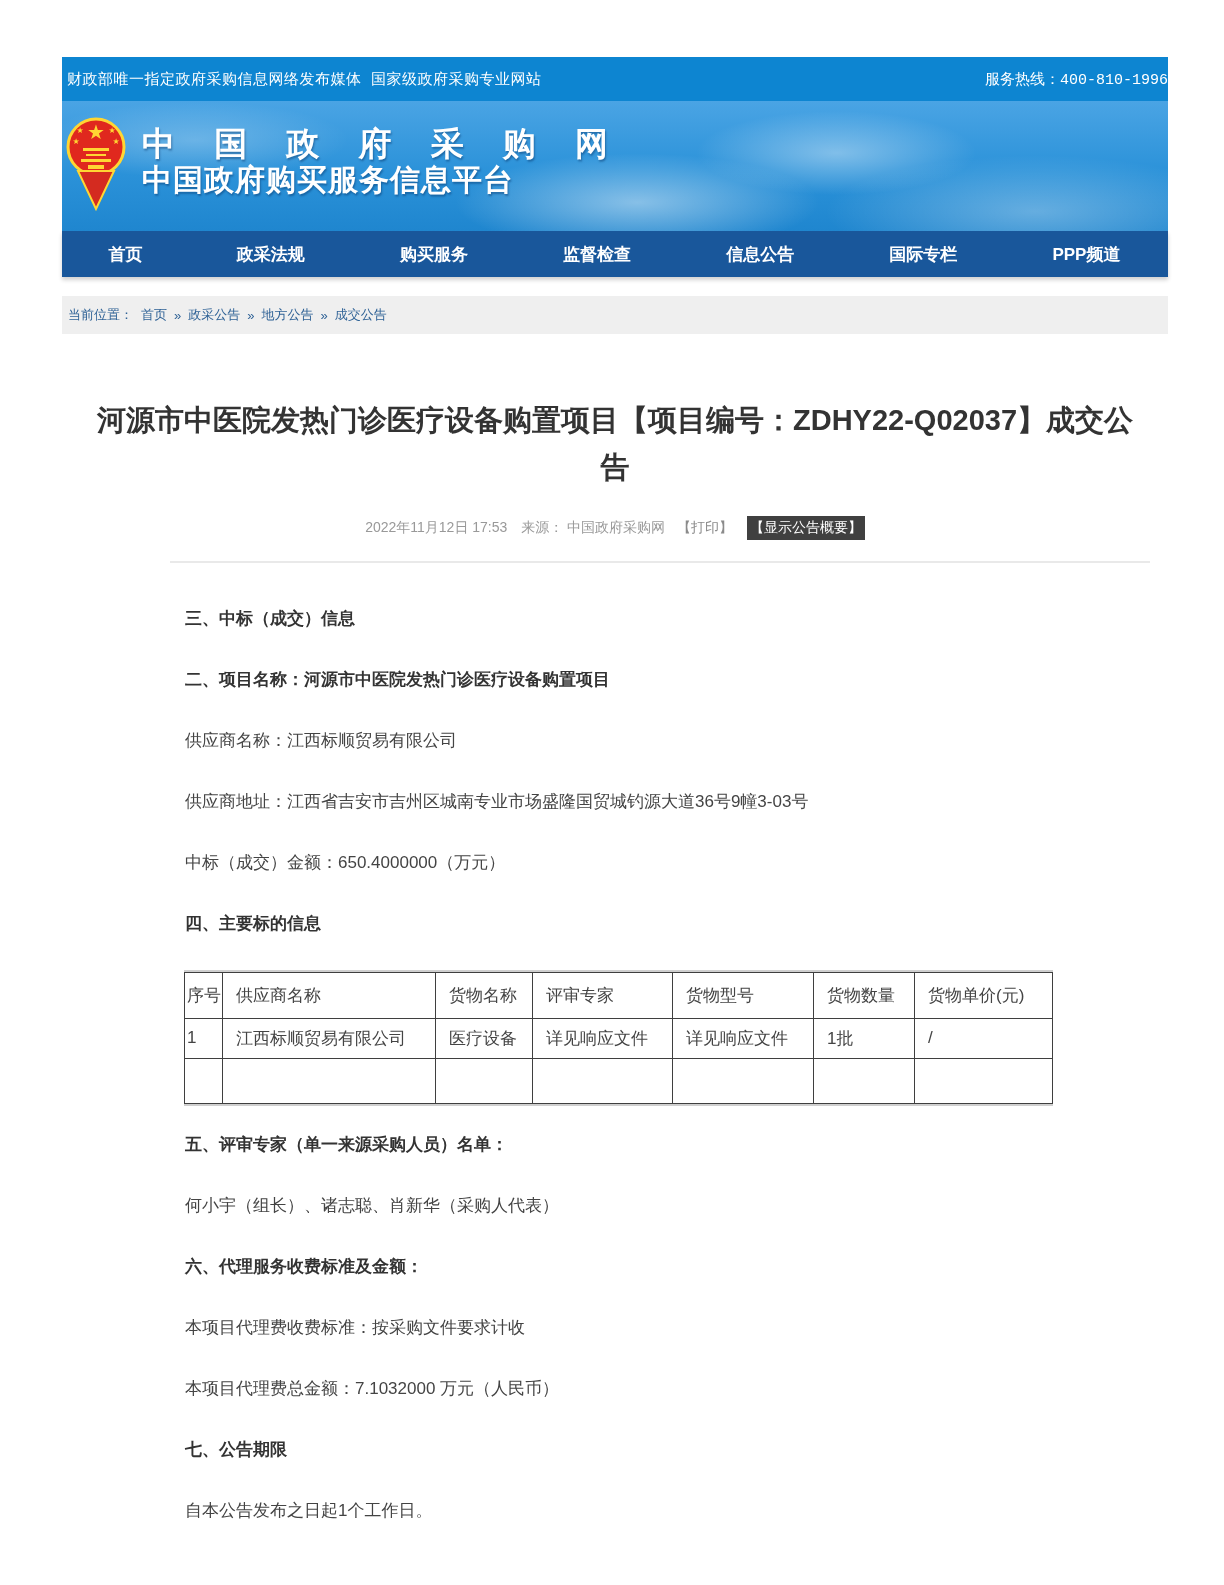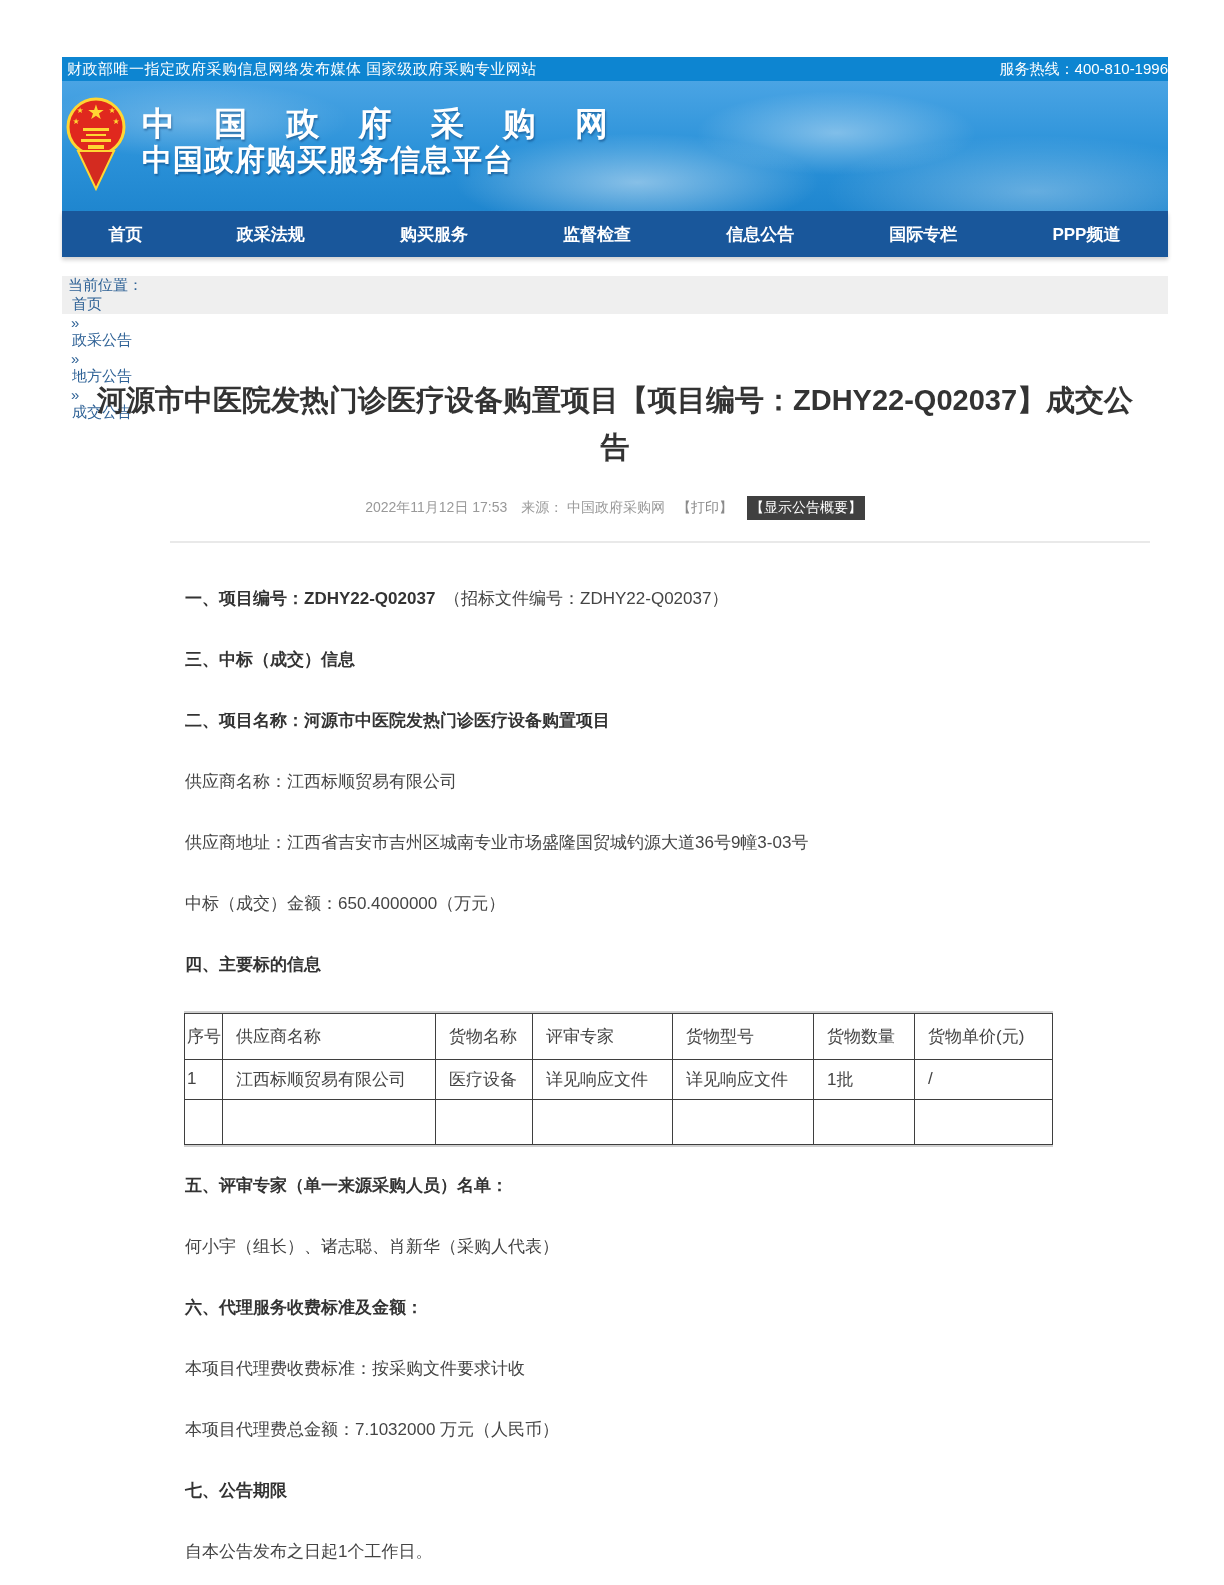--- a/index.html
+++ b/index.html
@@ -1,20 +1,20 @@
 <!DOCTYPE html>
 <html><head>
 <meta charset="utf-8">
 <style>
   html,body{margin:0;padding:0;background:#ffffff;}
   body{width:1224px;min-height:1585px;font-family:"Liberation Sans","DejaVu Sans",sans-serif;color:#333;}
   .page{width:1106px;margin:57px 0 0 62px;}
 
   
-  .topbar{height:24px;background:#0d85d1;display:flex;justify-content:space-between;align-items:center;color:#fff;box-sizing:border-box;padding-left:5px;}
+  .topbar{height:44px;background:#0d85d1;display:flex;justify-content:space-between;align-items:center;color:#fff;box-sizing:border-box;padding-left:5px;font-family:Liberation Mono, monospace;}
   .topbar-left{font-size:15px;letter-spacing:.5px;}
   .topbar-right{font-size:15px;white-space:nowrap;}
 
   
   .header{height:130px;position:relative;overflow:hidden;
     background:
       radial-gradient(ellipse 260px 70px at 52% 78%, rgba(255,255,255,.45), rgba(255,255,255,0) 70%),
       radial-gradient(ellipse 200px 60px at 70% 40%, rgba(255,255,255,.38), rgba(255,255,255,0) 70%),
       radial-gradient(ellipse 300px 80px at 88% 85%, rgba(255,255,255,.30), rgba(255,255,255,0) 70%),
       radial-gradient(ellipse 220px 55px at 12% 30%, rgba(255,255,255,.25), rgba(255,255,255,0) 70%),
@@ -25,21 +25,21 @@
   .site-name{font-size:33px;letter-spacing:15px;line-height:1.12;white-space:nowrap;}
   .site-sub{font-size:30px;letter-spacing:1px;line-height:1.15;white-space:nowrap;}
   .site-url{font-size:21px;letter-spacing:3px;text-align:center;line-height:1.35;}
 
   
   .nav{height:46px;background:#19579b;display:flex;color:#fff;font-weight:bold;font-size:17px;box-shadow:0 3px 4px rgba(0,0,0,.18);}
   .nav-item{flex:1;display:flex;align-items:center;justify-content:center;cursor:pointer;}
   .nav-item:first-child{flex:.78;}
 
   
-  .breadcrumb{margin-top:19px;background:#efefef;height:38px;display:flex;font-size:15px;color:#2f6296;padding-left:6px;flex-direction:column;}
+  .breadcrumb{margin-top:19px;background:#efefef;height:38px;display:flex;align-items:center;font-size:13px;color:#2f6296;padding-left:6px;}
   .crumb{color:#2f6296;cursor:pointer;margin:0 4px;text-decoration:none;}
   .crumb-sep{color:#2f6296;margin:0 3px;}
   .crumb-prefix{margin-right:4px;}
 
   
   .article-title{margin:63px auto 0;width:1060px;text-align:center;font-size:29px;font-weight:bold;color:#333;line-height:1.62;}
   .meta{text-align:center;margin-top:25px;font-size:14px;color:#999;}
   .meta span{vertical-align:middle;}
   .meta-print{color:#8b8b8b;margin-left:8px;cursor:pointer;}
   .meta-summary{display:inline-block;background:#404040;color:#fff;padding:3px 3px;margin-left:10px;cursor:pointer;}
@@ -121,24 +121,20 @@
     <span style="margin-left:10px;">来源：</span>
     <span>中国政府采购网</span>
     <span class="meta-print">【打印】</span>
     <span class="meta-summary">【显示公告概要】</span>
   </div>
 
   <div class="divider"></div>
 
   <div class="content">
 
-    <div class="block">
-      <span class="sec">一、项目编号：ZDHY22-Q02037</span>
-      <span style="margin-left:4px;">（招标文件编号：ZDHY22-Q02037）</span>
-    </div>
 
     <div class="block sec">三、中标（成交）信息</div>
 
     <div class="block sec">二、项目名称：河源市中医院发热门诊医疗设备购置项目</div>
 
     <div class="block">供应商名称：江西标顺贸易有限公司</div>
 
     <div class="block">供应商地址：江西省吉安市吉州区城南专业市场盛隆国贸城钓源大道36号9幢3-03号</div>
 
     <div class="block">中标（成交）金额：650.4000000（万元）</div>

